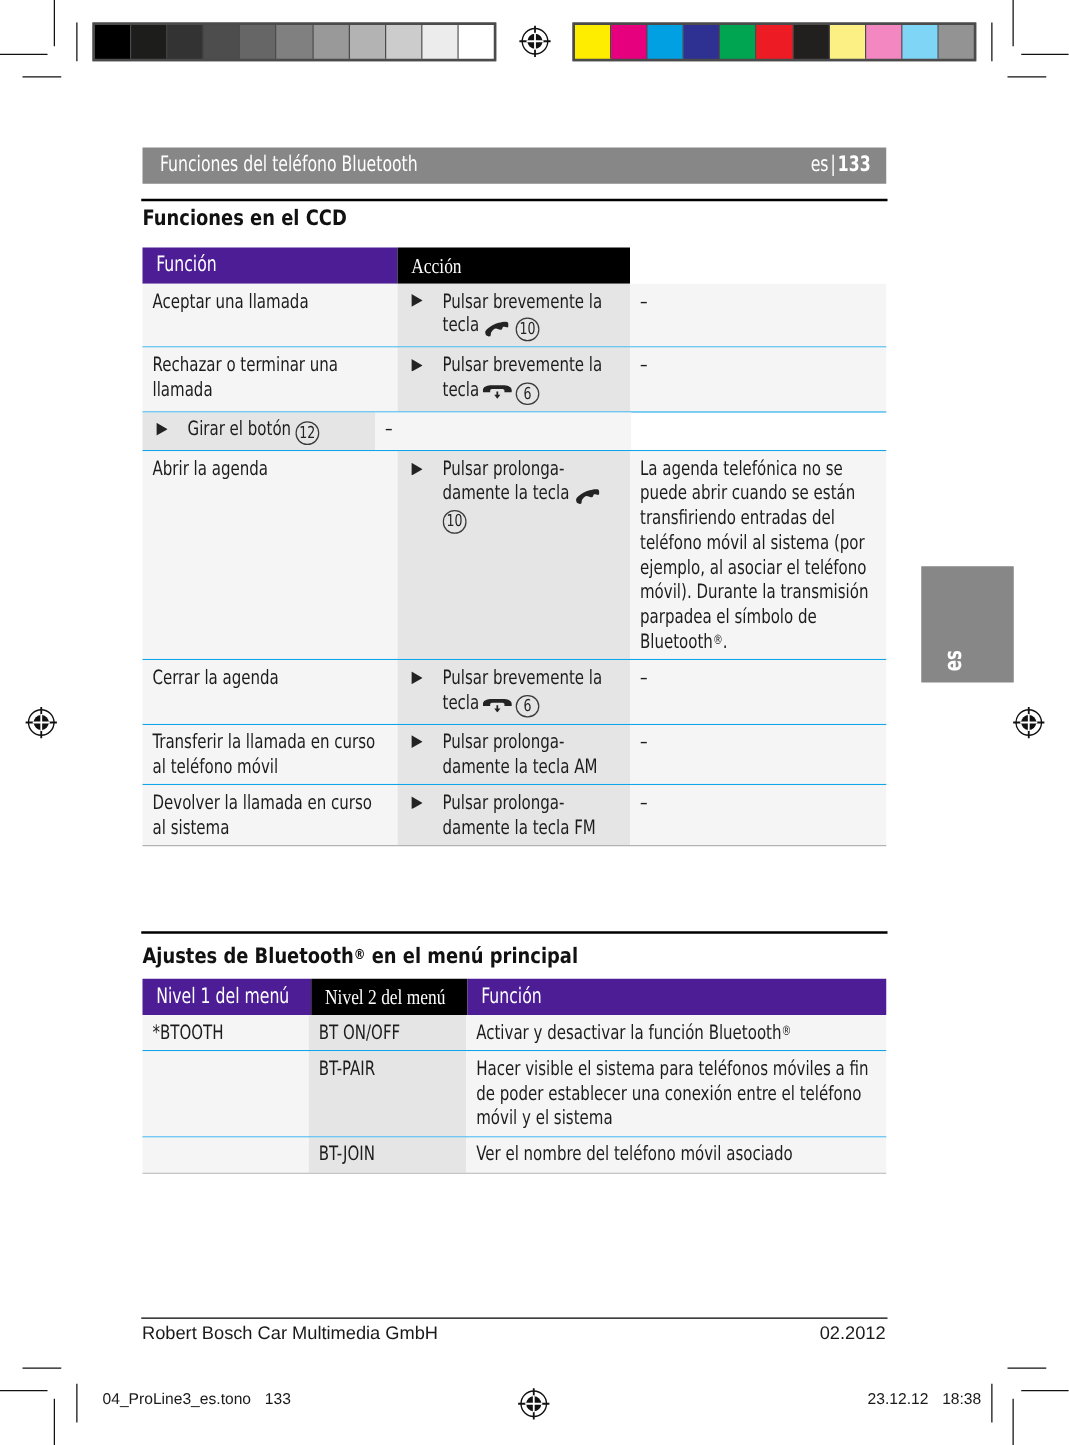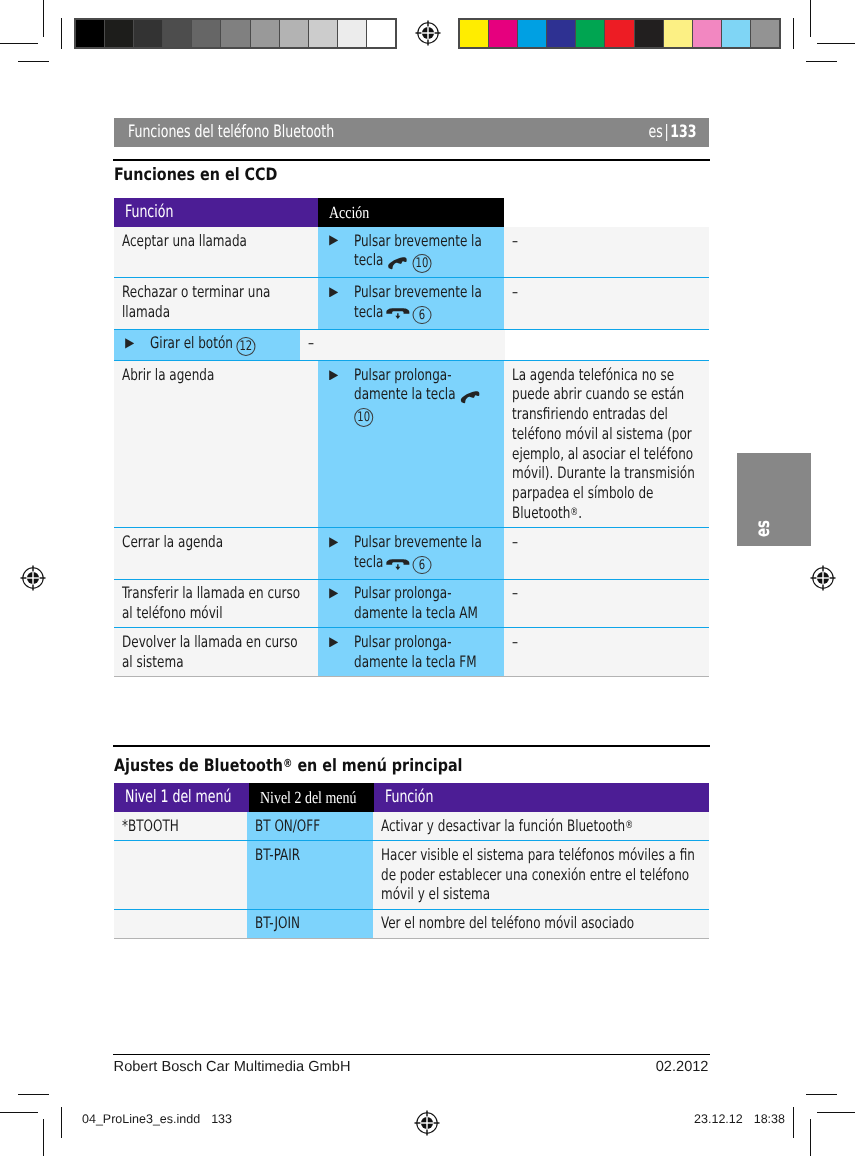--- a/index.html
+++ b/index.html
@@ -50,21 +50,21 @@
   .thead .th > span{display:inline-block;transform:scaleX(0.82);
      transform-origin:left center;white-space:nowrap;}
   .th.lt{background:#4c1d95;}
   .th.md{background:#000000;font-family:Liberation Serif, serif;}
 
   .trow{display:flex;border-top:1px solid #0ea5e9;}
   .trow.first{border-top:0;}
   .tbl .lastrule{border-bottom:1px solid #b3b3b3;}
   .td{box-sizing:border-box;background:#f5f5f5;padding:3.6px 8px 4.6px 8px;
       overflow:hidden;}
-  .td.md{background:#7dd3fc;}
+  .td.md{background:#e5e5e5;}
   .txt{font-size:15.8px;line-height:19.7px;color:#1c1c1c;
        transform:scaleX(0.845);transform-origin:left top;}
 
   .td.act{display:flex;padding-left:10.6px;}
   .td.act .txt{flex:0 0 auto;}
   .bul{flex:0 0 auto;width:9.3px;height:10.7px;margin-top:4.9px;margin-right:16px;}
   .ico{vertical-align:-4.7px;margin:0 1px;transform:scaleX(1.1834);}
   .ico.hang{vertical-align:-3px;}
   .cref{display:inline-block;width:18.9px;height:18.4px;box-sizing:border-box;
         border:0.9px solid #3a3a3a;border-radius:50%;position:relative;
@@ -347,14 +347,14 @@
   </div>
 
 <div id="sidetab">
   <span>es</span>
 </div>
 
 <div id="footrule"></div>
 <div class="foot" id="foot-left">Robert Bosch Car Multimedia GmbH</div>
 <div class="foot" id="foot-right">02.2012</div>
 
-<div class="slug" id="slug-left"><span>04_ProLine3_es.indd</span><span class="gap"></span><span>133</span></div>
+<div class="slug" id="slug-left"><span>04_ProLine3_es.tono</span><span class="gap"></span><span>133</span></div>
 <div class="slug" id="slug-right"><span>23.12.12</span><span class="gap"></span><span>18:38</span></div>
 
 </body></html>

